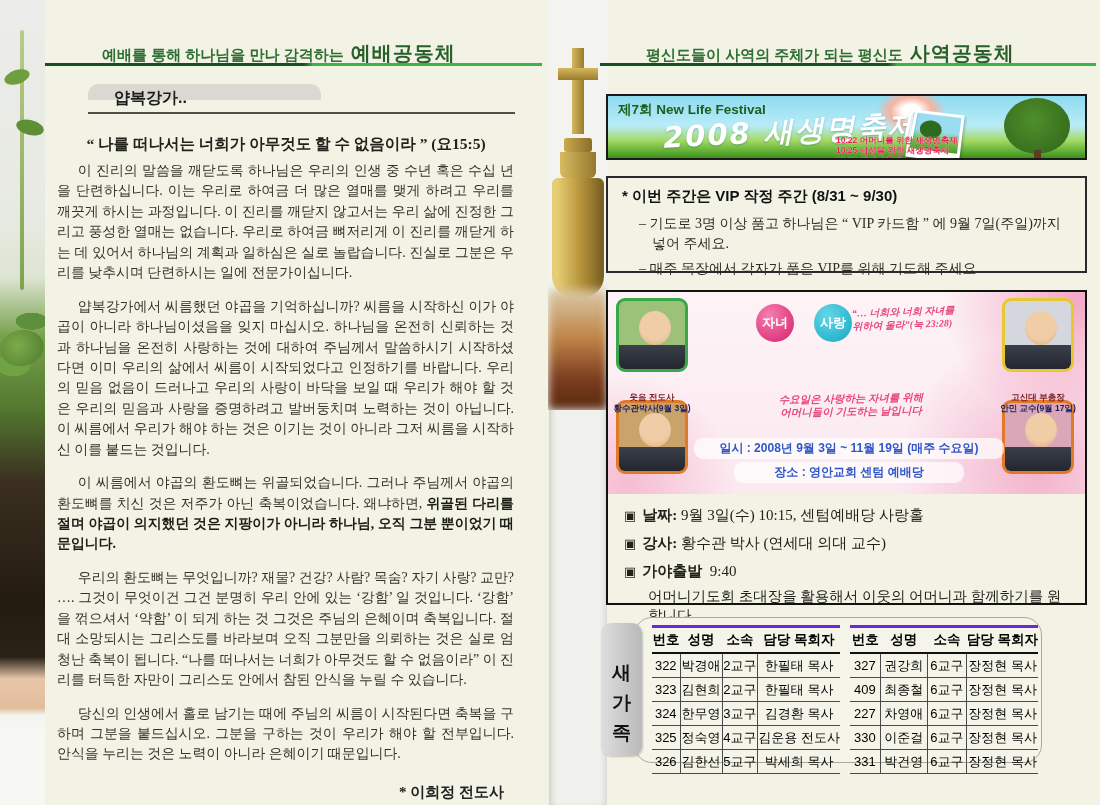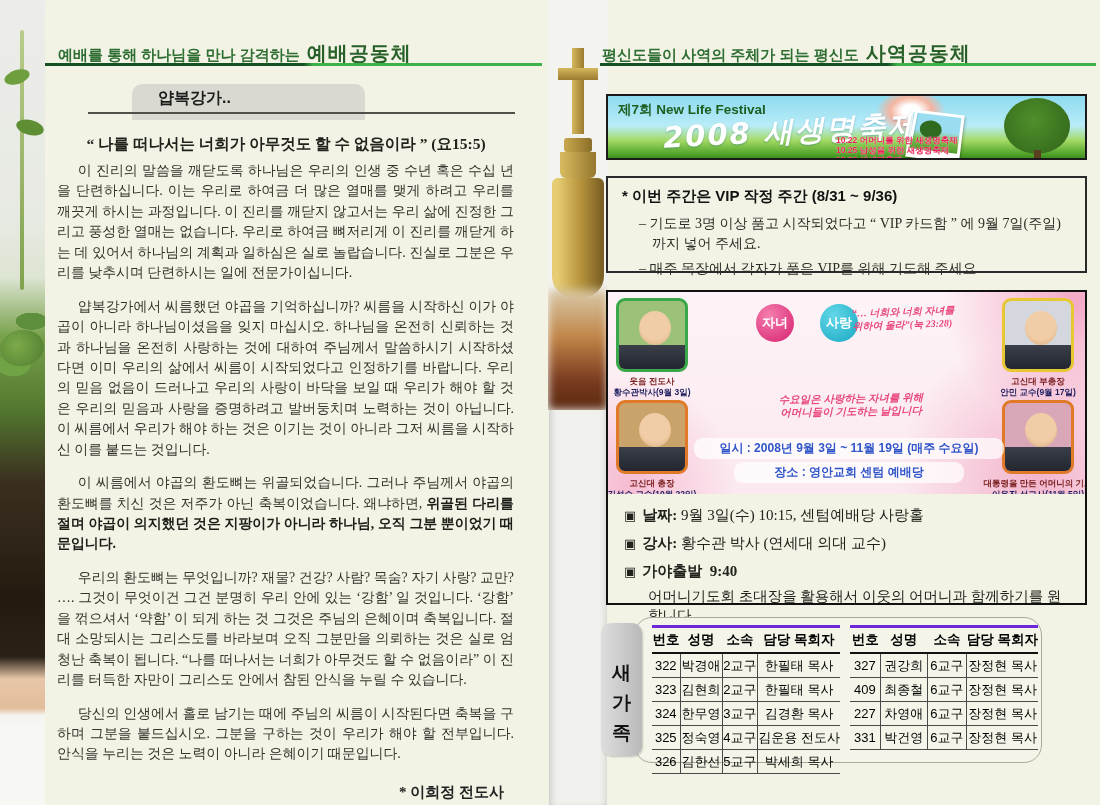--- a/index.html
+++ b/index.html
@@ -18,31 +18,31 @@
   .plant-strip .leaf1{position:absolute;left:4px;top:70px;width:26px;height:14px;border-radius:50%;
     background:#6f9e3e;transform:rotate(-18deg);}
   .plant-strip .leaf2{position:absolute;left:16px;top:120px;width:28px;height:15px;border-radius:50%;
     background:#5f8f34;transform:rotate(14deg);}
   .plant-strip .leaf3{position:absolute;left:0px;top:330px;width:44px;height:36px;border-radius:50%;
     background:radial-gradient(circle at 40% 40%,#7cab4a,#4e7a2e);transform:rotate(-10deg);}
   .plant-below{position:absolute;left:0;top:730px;width:45px;height:75px;background:#f7f7f3;}
 
   
   .page-header{position:absolute;display:flex;align-items:baseline;gap:7px;white-space:nowrap;
-    font-family:"Liberation Sans","DejaVu Sans",sans-serif;}
+    font-family:"Liberation Sans","DejaVu Sans",sans-serif;margin-left:44px;}
   .hdr-prefix{font-size:15px;font-weight:bold;color:#2e6e33;}
   .hdr-title{font-size:20px;font-weight:bold;color:#276029;letter-spacing:1px;}
   .hdr-rule{position:absolute;height:3px;}
   .rule-left{background:linear-gradient(90deg,#145123 0%,#145123 52%,#3db24b 54%,#3db24b 100%);}
   .rule-right{background:linear-gradient(90deg,#145123 0%,#145123 58%,#3db24b 60%,#3db24b 100%);}
 
   
-  .tab{position:absolute;left:88px;top:84px;width:233px;height:36px;background:#d9d9d1;
+  .tab{position:absolute;left:88px;top:84px;width:233px;height:16px;background:#d9d9d1;
     border-radius:10px 10px 0 0;line-height:28px;padding-left:26px;box-sizing:border-box;
-    font-family:"Liberation Sans","DejaVu Sans",sans-serif;font-weight:bold;font-size:16px;color:#1c1c1c;margin-left:44px;}
+    font-family:"Liberation Sans","DejaVu Sans",sans-serif;font-weight:bold;font-size:16px;color:#1c1c1c;}
   .tab-rule{position:absolute;left:88px;top:112px;width:427px;height:2px;background:#50504a;}
   .quote{position:absolute;left:60px;top:134px;width:452px;text-align:center;
     font-weight:bold;font-size:15.5px;color:#22221d;}
   .article{position:absolute;left:57px;top:161px;width:457px;color:#33332b;
     font-size:13.9px;line-height:1.47;text-align:justify;}
   .article p{margin:0 0 13px 0;text-indent:1.5em;}
   .article b{color:#1c1c17;}
   .signature{margin-top:16px;text-align:right;padding-right:10px;font-weight:bold;font-size:15px;
     text-indent:0;color:#222;}
 
@@ -106,47 +106,47 @@
   .photo .face{position:absolute;left:20px;top:10px;width:32px;height:34px;border-radius:50%;
     background:radial-gradient(circle at 50% 42%,#f0cda6 55%,#d9ab7e 100%);}
   .photo .suit{position:absolute;left:0;bottom:0;width:100%;height:36%;
     border-radius:0 0 6px 6px;background:linear-gradient(180deg,#3a3f4a,#23262e);}
   .ph-a{left:8px;top:6px;border:3px solid #3aa84a;background:#9cc27a;}
   .ph-b{left:394px;top:6px;border:3px solid #e8c832;background:#d4d8de;}
   .ph-c{left:8px;top:108px;border:3px solid #e07a28;background:#caa36a;}
   .ph-d{left:394px;top:108px;border:3px solid #e07a28;background:#d9a7b7;}
   .cap{position:absolute;width:116px;text-align:center;
     font-family:"Liberation Sans",sans-serif;font-weight:bold;font-size:8.5px;line-height:10.5px;}
-  .cap .role{color:#7a2020;}
+  .cap .role{color:#7a2020;margin-top:16px;}
   .cap .nm{color:#1f1f60;}
   .cap-a{left:-14px;top:84px;}  .cap-b{left:372px;top:84px;}
   .cap-c{left:-14px;top:186px;} .cap-d{left:372px;top:186px;}
   .bubble{position:absolute;width:38px;height:38px;border-radius:50%;color:#fff;text-align:center;
     line-height:38px;font-family:"Liberation Sans",sans-serif;font-weight:bold;font-size:13px;}
   .bub1{left:148px;top:12px;background:radial-gradient(circle at 35% 30%,#f47fae,#d61f6e);}
-  .bub2{left:212px;top:12px;background:radial-gradient(circle at 35% 30%,#63d7e8,#17a8c2);}
+  .bub2{left:206px;top:12px;background:radial-gradient(circle at 35% 30%,#63d7e8,#17a8c2);}
   .pquote{position:absolute;left:244px;top:12px;width:160px;color:#e8487e;font-style:italic;
     font-weight:bold;font-size:10px;line-height:13px;transform:rotate(-2deg);}
   .ptitle{position:absolute;left:112px;top:48px;width:262px;text-align:center;
     font-weight:bold;font-size:34px;letter-spacing:5px;color:#111;}
   .ptitle .pk{color:#e8336e;}
   .pscript{position:absolute;left:112px;top:100px;width:262px;text-align:center;color:#e8487e;
     font-style:italic;font-weight:bold;font-size:10.5px;line-height:13px;transform:rotate(-1deg);}
   .pwhen{position:absolute;left:86px;top:146px;width:310px;text-align:center;
     font-family:"Liberation Sans",sans-serif;font-weight:bold;font-size:12px;color:#2f55c9;
     background:rgba(255,255,255,.72);border-radius:9px;padding:2px 0;}
   .pwhere{position:absolute;left:126px;top:170px;width:230px;text-align:center;
     font-family:"Liberation Sans",sans-serif;font-weight:bold;font-size:12px;color:#2f55c9;
     background:rgba(255,255,255,.72);border-radius:9px;padding:2px 0;}
 
   .details{position:absolute;left:0;top:202px;width:473px;padding:12px 12px 0 16px;box-sizing:border-box;}
   .dline{font-size:15px;color:#22221c;margin-bottom:9px;}
   .dline .bullet{font-size:13px;margin-right:6px;}
   .dline .lbl{font-weight:bold;}
-  .dline .val-bold{font-weight:bold;}
+  .dline .val-bold{font-weight:normal;}
   .dnote{font-size:14.5px;color:#22221c;padding-left:24px;margin-top:-3px;}
 
   
   .nf-outer{position:absolute;left:634px;top:617px;width:406px;height:144px;
     border:1px solid #a9a99c;border-radius:18px;background:#f4f5e8;}
   .nf-label{position:absolute;left:601px;top:623px;width:41px;height:133px;border-radius:10px;
     background:linear-gradient(90deg,#dedede,#b9b9b9);box-shadow:1px 1px 2px rgba(0,0,0,.2);
     display:flex;align-items:center;justify-content:center;}
   .nf-label span{writing-mode:vertical-rl;text-orientation:upright;letter-spacing:11px;
     font-family:"Liberation Sans",sans-serif;font-weight:bold;font-size:19px;color:#111;padding-top:10px;}
@@ -220,22 +220,22 @@
     <div class="b-top">제7회 New Life Festival</div>
     <div class="b-title">2008 새생명축제</div>
     <div class="b-lines">
       <div>10.22 어머니를 위한 새생명축제</div>
       <div>10.25 남성을 위한 새생명축제</div>
       <div>10.26 새생명축제</div>
     </div>
   </div>
 
   <div class="vipbox">
-    <div class="vip-title">* 이번 주간은 VIP 작정 주간 (8/31 ~ 9/36)</div>
-    <div class="vip-item">기도로 3명 이상 품고 시작되었다고 “ VIP 카드함 ” 에 9월 7일(주일)까지 넣어 주세요.</div>
+    <div class="vip-title">* 이번 주간은 VIP 작정 주간 (8/31 ~ 9/30)</div>
+    <div class="vip-item">기도로 3명 이상 품고 하나님은 “ VIP 카드함 ” 에 9월 7일(주일)까지 넣어 주세요.</div>
     <div class="vip-item">매주 목장에서 각자가 품은 VIP를 위해 기도해 주세요.</div>
   </div>
 
   <div class="posterbox">
     <div class="poster">
       <div class="photo ph-a">
           <div class="face"></div>
           <div class="suit"></div>
         </div>
       <div class="photo ph-b">
@@ -372,20 +372,26 @@
           <td>6교구</td>
           <td>장정현 목사</td>
         </tr>
         <tr>
           <td>227</td>
           <td>차영애</td>
           <td>6교구</td>
           <td>장정현 목사</td>
         </tr>
         <tr>
+          <td>330</td>
+          <td>이준걸</td>
+          <td>6교구</td>
+          <td>장정현 목사</td>
+        </tr>
+        <tr>
           <td>331</td>
           <td>박건영</td>
           <td>6교구</td>
           <td>장정현 목사</td>
         </tr>
       </tbody>
   </table>
 
 </div>
 

